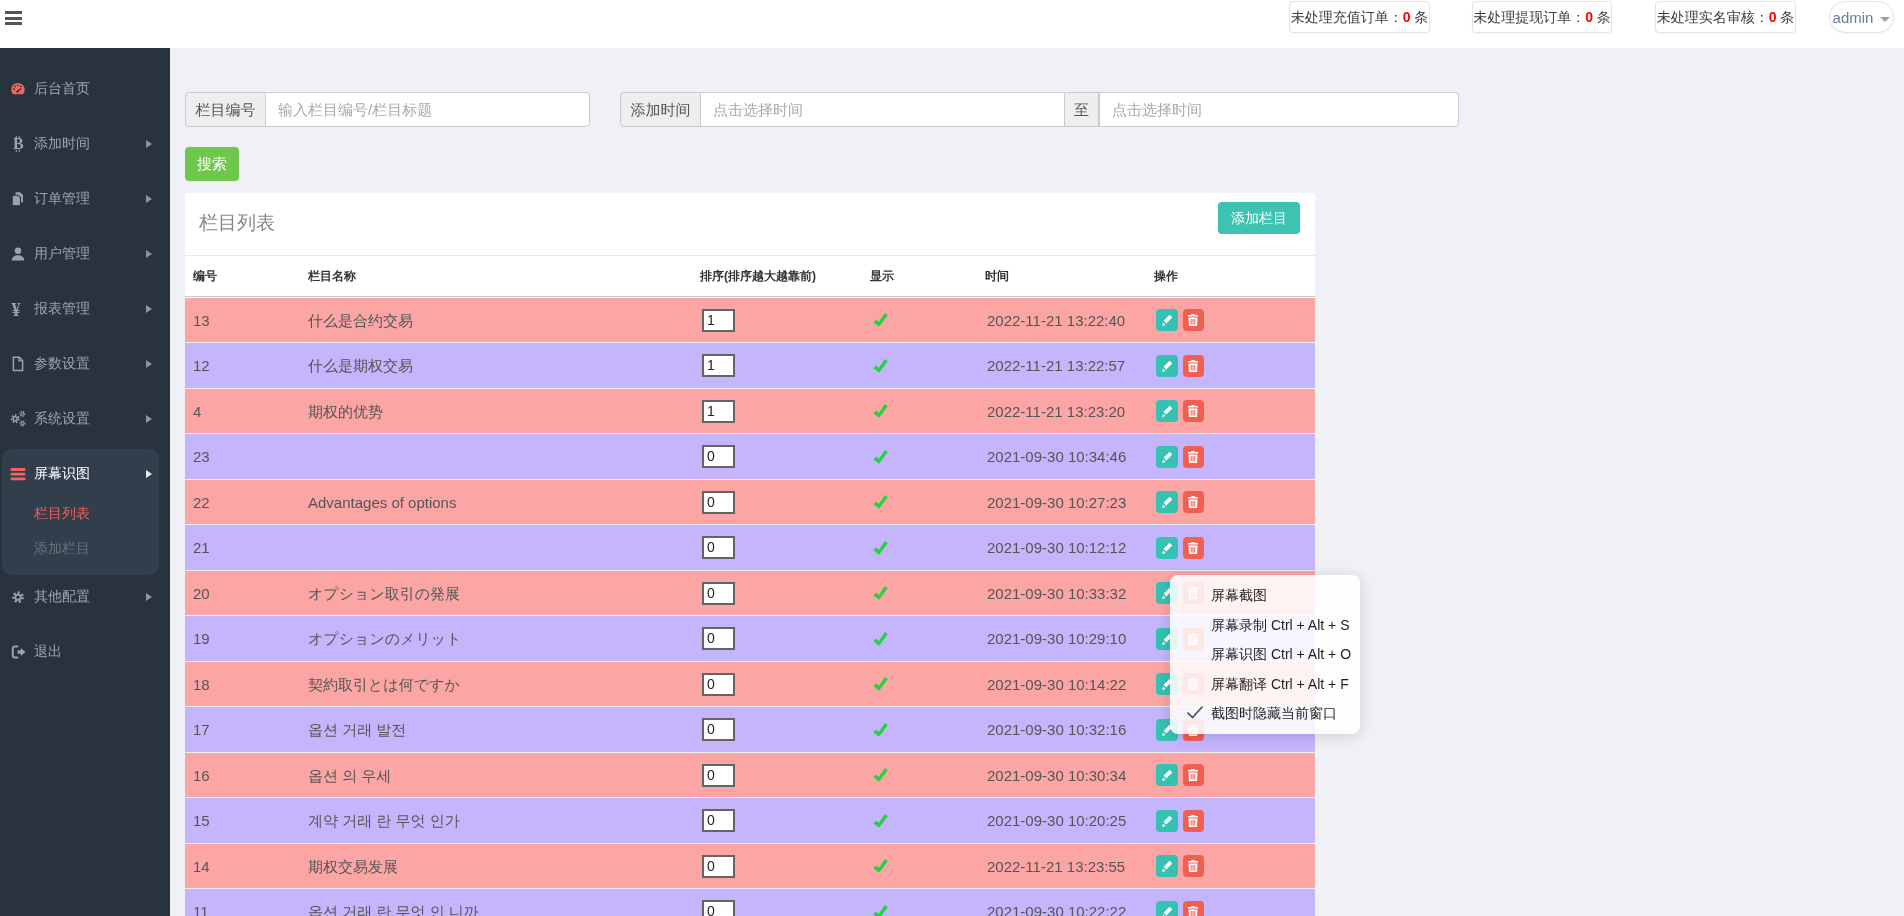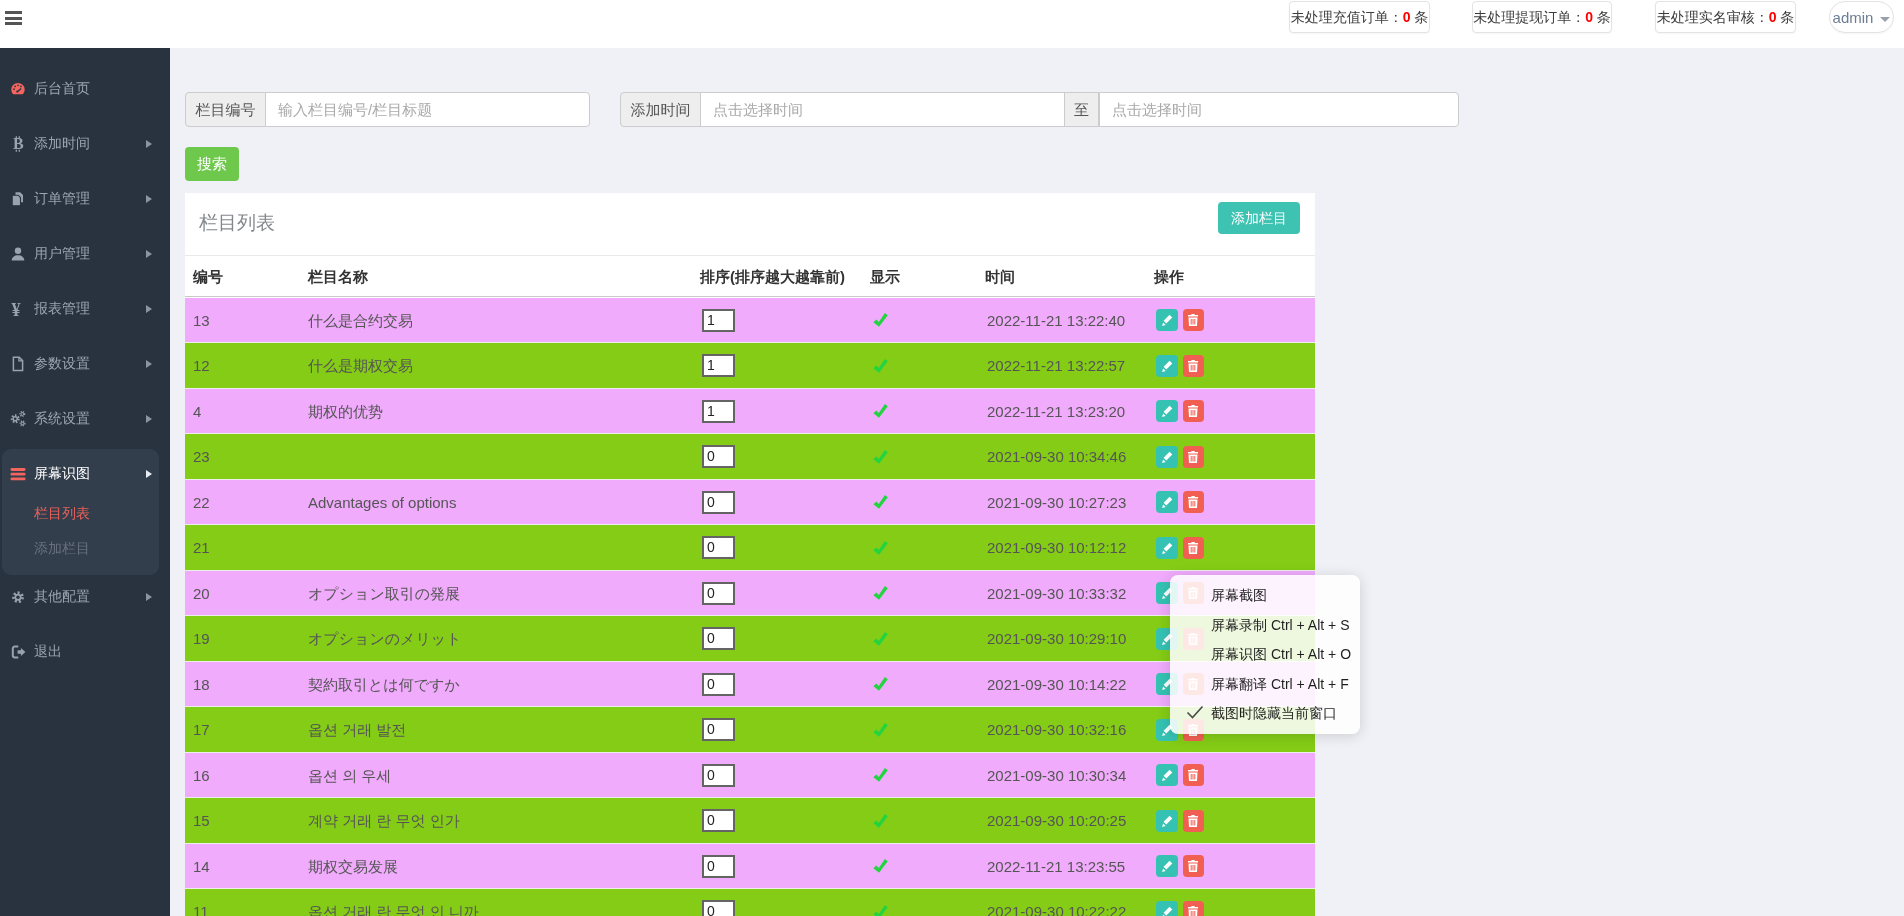--- a/index.html
+++ b/index.html
@@ -22,23 +22,23 @@
 #main { position:absolute; left:170px; top:48px; width:1734px; height:868px; background:#eff1f6; }
 .iglabel { position:absolute; height:35px; background:#eee; border:1px solid #ccc; font-size:15px; color:#555; text-align:center; line-height:33px; }
 .igin { position:absolute; height:35px; background:#fff; border:1px solid #ccc; font-size:15px; color:#a9a9a9; line-height:33px; padding-left:12px; white-space:nowrap; overflow:hidden; }
 #btnsearch { position:absolute; left:15px; top:99px; width:54px; height:34px; background:#6ec84c; border-radius:4px; color:#fff; font-size:15px; text-align:center; line-height:34px; }
 
 #panel { position:absolute; left:15px; top:145px; width:1130px; height:790px; background:#fff; }
 #ptitle { position:absolute; left:14px; top:17px; font-size:19px; color:#83878c; }
 #btnadd { position:absolute; left:1033px; top:9px; width:82px; height:32px; background:#3ec3b3; border-radius:4px; color:#fff; font-size:14px; text-align:center; line-height:32px; }
 
 #thead { position:absolute; left:0; top:62px; width:1130px; height:42px; border-top:1px solid #e9e9e9; border-bottom:1px solid #c9c9c9; }
-#thead div { position:absolute; top:0; height:41px; line-height:41px; font-weight:bold; font-size:15px; color:#333; white-space:nowrap;text-align:center; }
-.trow { position:absolute; left:0; width:1130px; height:45.5px; border-bottom:1px solid #ededed; background:#84cc16; }
-.trow.alt { background:#f0abfc; }
+#thead div { position:absolute; top:0; height:41px; line-height:41px; font-weight:bold; font-size:12px; color:#333; white-space:nowrap;text-align:center; }
+.trow { position:absolute; left:0; width:1130px; height:45.5px; border-bottom:1px solid #ededed; background:#c4b5fd; }
+.trow.alt { background:#fca5a5; }
 .trow .c { position:absolute; top:0; height:45.5px; line-height:45.5px; font-size:15px; color:#555; white-space:nowrap; }
 .sortin { position:absolute; left:517px; top:11px; width:33px; height:23px; border:2px solid #646464; background:#fff; font-size:14px; color:#222; line-height:19px; padding-left:3px; }
 .chk { position:absolute; left:688px; top:14.5px; width:15px; height:16px; }
 .btne { position:absolute; left:971px; top:11.5px; width:21.5px; height:22px; background:#35c2b3; border-radius:4px; }
 .btnd { position:absolute; left:997.5px; top:11.5px; width:21.5px; height:22px; background:#f15f53; border-radius:4px; }
 .btne svg, .btnd svg { position:absolute; left:3.75px; top:4px; }
 
 #cmenu { position:absolute; left:1170px; top:574.5px; width:190px; height:159px; background:rgba(255,255,255,0.86); border-radius:8px; box-shadow:0 2px 14px rgba(0,0,0,0.15); }
 .mitem { position:absolute; left:41px; height:20px; line-height:20px; font-size:14px; color:#1f1f1f; white-space:nowrap; }
 </style>

